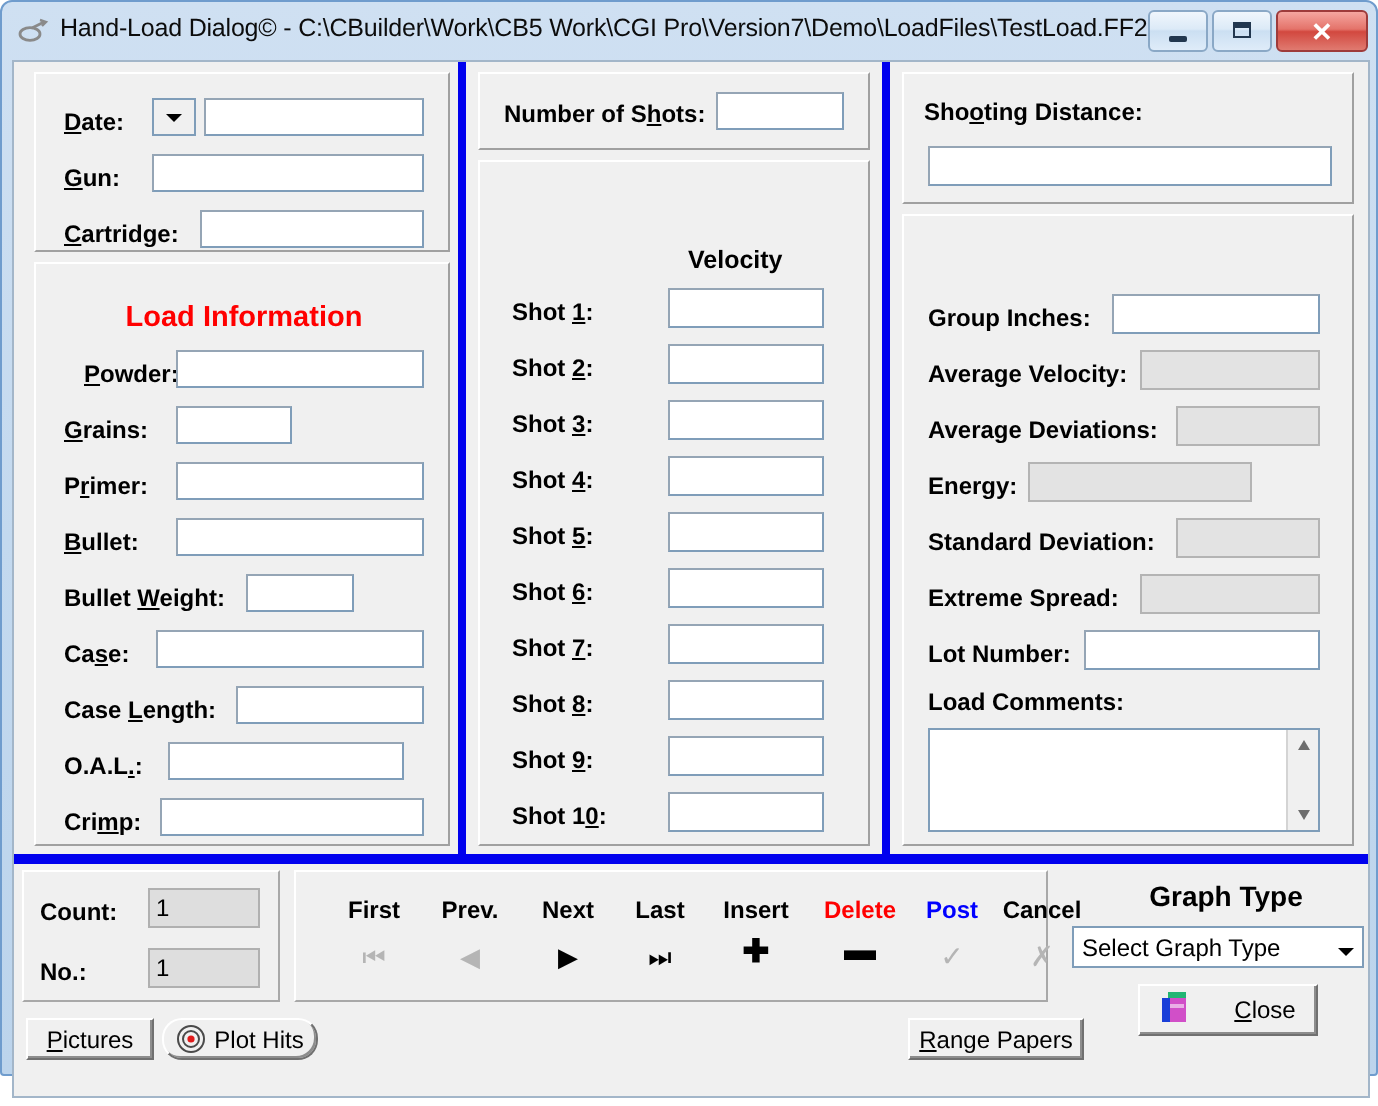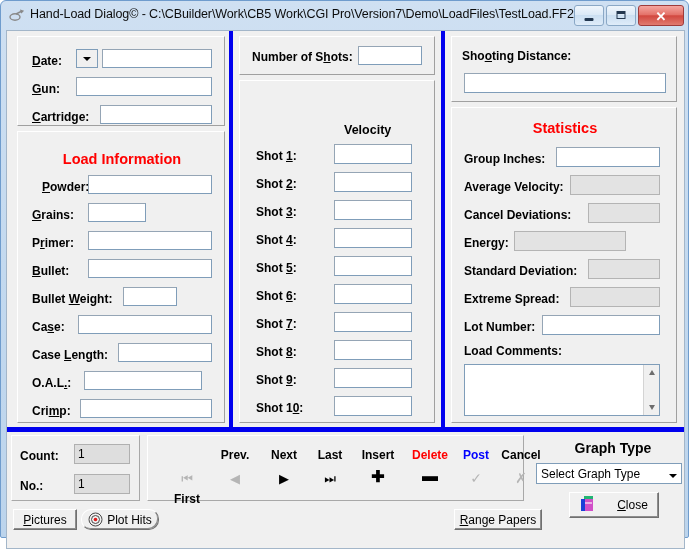--- a/index.html
+++ b/index.html
@@ -354,29 +354,28 @@
       <div class="lbl" style="left:16px; top:320px;">Shot 1<span class="acc">0</span>:</div>
       <input class="fld" style="left: 94px; top: 315px; width: 78px; height: 20px;">
     </div>
 
     <div class="panel" style="left:444px; top:5px; width:226px; height:66px;">
       <div class="lbl" style="left:10px; top:12px;">Sho<span class="acc">o</span>ting Distance:</div>
       <input class="fld" style="left: 12px; top: 36px; width: 202px; height: 20px;">
     </div>
 
     <div class="panel" style="left:444px; top:76px; width:226px; height:316px;">
-      <div class="redhead" style="left:0; top:12px; width:226px; text-align:center;">Statistics</div>
 
       <div class="lbl" style="left:12px; top:44px;">Group Inches:</div>
       <input class="fld" style="left: 104px; top: 39px; width: 104px; height: 20px;">
 
       <div class="lbl" style="left:12px; top:72px;">Average Velocity:</div>
       <input class="fld ro" style="left: 118px; top: 67px; width: 90px; height: 20px;" readonly="">
 
-      <div class="lbl" style="left:12px; top:100px;">Cancel Deviations:</div>
+      <div class="lbl" style="left:12px; top:100px;">Average Deviations:</div>
       <input class="fld ro" style="left: 136px; top: 95px; width: 72px; height: 20px;" readonly="">
 
       <div class="lbl" style="left:12px; top:128px;">Energy:</div>
       <input class="fld ro" style="left: 62px; top: 123px; width: 112px; height: 20px;" readonly="">
 
       <div class="lbl" style="left:12px; top:156px;">Standard Deviation:</div>
       <input class="fld ro" style="left: 136px; top: 151px; width: 72px; height: 20px;" readonly="">
 
       <div class="lbl" style="left:12px; top:184px;">Extreme Spread:</div>
       <input class="fld ro" style="left: 118px; top: 179px; width: 90px; height: 20px;" readonly="">
@@ -399,21 +398,21 @@
     </div>
 
     <div class="navbar" style="left:4px; top:404px; width:129px; height:66px;">
       <div class="lbl" style="left:8px; top:13px;">Count:</div>
       <input class="fld gray-sunken" style="left: 62px; top: 8px; width: 56px; height: 20px;" readonly="" value="1">
       <div class="lbl" style="left:8px; top:43px;">No.:</div>
       <input class="fld gray-sunken" style="left: 62px; top: 38px; width: 56px; height: 20px;" readonly="" value="1">
     </div>
 
     <div class="navbar" style="left:140px; top:404px; width:377px; height:66px;">
-      <div class="navbtn" style="left:16px; top:12px; width:46px;margin-top:44px;">First</div>
+      <div class="navbtn" style="left:16px; top:12px; width:46px;">First</div>
       <div class="navbtn" style="left:62px; top:12px; width:50px;">Prev.</div>
       <div class="navbtn" style="left:112px; top:12px; width:48px;">Next</div>
       <div class="navbtn" style="left:160px; top:12px; width:44px;">Last</div>
       <div class="navbtn" style="left:204px; top:12px; width:52px;">Insert</div>
       <div class="navbtn red" style="left:256px; top:12px; width:52px;">Delete</div>
       <div class="navbtn blue" style="left:308px; top:12px; width:40px;">Post</div>
       <div class="navbtn" style="left:346px; top:12px; width:54px;">Cancel</div>
 
       <div class="navicon dim" style="left:16px; top:36px; width:46px;">⏮</div>
       <div class="navicon dim" style="left:62px; top:36px; width:50px;">◀</div>

